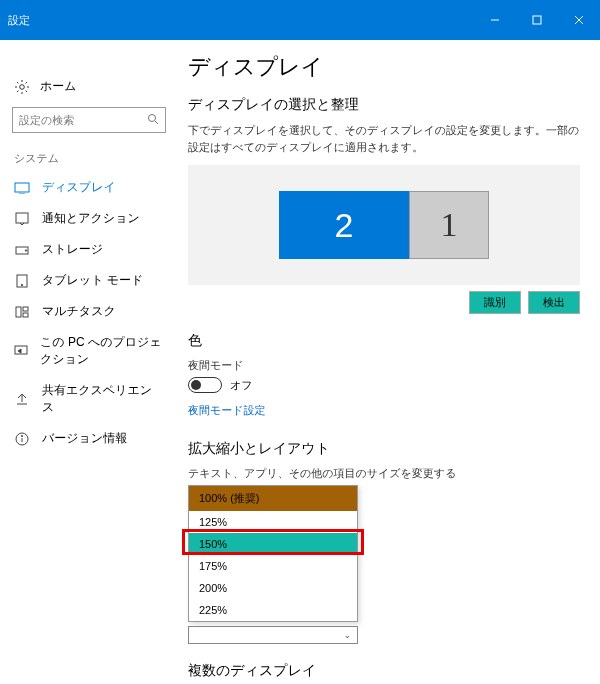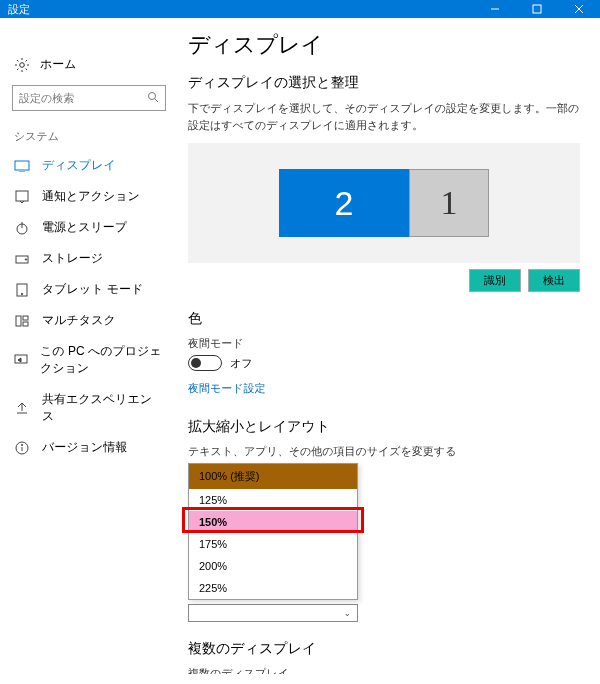--- a/index.html
+++ b/index.html
@@ -1,17 +1,17 @@
 <!DOCTYPE html>
 <html><head>
 <meta charset="utf-8">
 <style>
   * { box-sizing: border-box; margin: 0; padding: 0; }
   body { font-family: "Yu Gothic UI", "Meiryo", sans-serif; font-size: 12px; color: #000; background: #fff; width: 600px; height: 684px; overflow: hidden; position: relative; }
-  .titlebar { height: 18px; background: #0078d7; color: #fff; display: flex; align-items: center; padding-left: 8px; font-size: 11px; }
+  .titlebar { height: 40px; background: #0078d7; color: #fff; display: flex; align-items: center; padding-left: 8px; font-size: 11px; }
   .titlebar .title { flex: 1; }
   .titlebar .btn { width: 42px; height: 28px; display: flex; align-items: center; justify-content: center; }
   .titlebar .btn svg { stroke: #fff; }
   .content { display: flex; height: calc(684px - 28px); }
   .sidebar { width: 178px; padding: 8px 0 0 0; margin-top: 24px; }
   .home-row { display: flex; align-items: center; gap: 10px; padding: 6px 14px; font-size: 12px; }
   .searchbox { margin: 6px 12px 14px 12px; height: 26px; border: 1px solid #999; display: flex; align-items: center; padding: 0 6px; background: #fff; font-size: 11px; color: #777; font-family: Liberation Mono, monospace; }
   .searchbox .ph { flex:1; }
   .side-group-title { color: #666; font-size: 11px; padding: 4px 14px 6px; }
   .side-item { display: flex; align-items: center; gap: 12px; padding: 7px 14px; font-size: 12px; cursor: pointer; }
@@ -29,21 +29,21 @@
   .btn-row { text-align: right; margin-top: 6px; }
   .winbtn { background:#14b8a6; border:1px solid #aaa; padding: 3px 14px; font-size: 11px; margin-left:4px; display:inline-block; cursor:pointer; }
   .label { font-size: 11px; color:#333; margin: 4px 0 4px; }
   .toggle-row { display:flex; align-items:flex-end; gap:8px; margin:2px 0 6px; }
   .toggle { width:34px; height:16px; border:1px solid #333; border-radius:8px; position:relative; }
   .toggle::after { content:""; width:10px; height:10px; background:#333; border-radius:50%; position:absolute; left:2px; top:2px; }
   .link { color:#0066cc; font-size:11px; cursor:pointer; margin:4px 0; display:inline-block; }
   .dropdown-open { border:1px solid #999; width:170px; margin-top:2px; background:#fff; box-shadow: 2px 2px 5px rgba(0,0,0,.15); font-size:11px; }
   .dropdown-open .opt { padding: 5px 10px; cursor:pointer; }
   .dropdown-open .opt.sel { background:#a16207; }
-  .dropdown-open .opt.hover { background:#f9a8d4;font-weight:bold; }
+  .dropdown-open .opt.hover { background:#14b8a6; }
   .highlight-box { position:absolute; border:3px solid #e60000; pointer-events:none; }
   .select-closed { border:1px solid #888; width:180px; padding:3px 6px; font-size:11px; display:flex; justify-content:space-between; align-items:center; background:#fff; cursor:pointer; margin-top:2px; }
   .select-closed .chev { font-size:9px; color:#555; }
   .ic svg { display:block; }
 </style>
 </head>
 <body>
 
 <div class="titlebar">
   <span class="title">設定</span>
@@ -96,29 +96,20 @@
       <span>ディスプレイ</span>
     </div>
     <div class="side-item">
       <span class="ic">
           <svg width="14" height="14" viewBox="0 0 14 14" fill="none" stroke="currentColor" stroke-width="1">
             <rect x="1" y="1" width="12" height="10"></rect>
             <path d="M5 11l2 2 2-2"></path>
           </svg>
         </span>
       <span>通知とアクション</span>
-    </div>
-    <div class="side-item">
-      <span class="ic">
-          <svg width="14" height="14" viewBox="0 0 14 14" fill="none" stroke="currentColor" stroke-width="1">
-            <circle cx="7" cy="8" r="5"></circle>
-            <line x1="7" y1="1" x2="7" y2="7"></line>
-          </svg>
-        </span>
-      <span>電源とスリープ</span>
     </div>
     <div class="side-item">
       <span class="ic">
           <svg width="14" height="12" viewBox="0 0 14 12" fill="none" stroke="currentColor" stroke-width="1">
             <rect x="1" y="3" width="12" height="7"></rect>
             <circle cx="11" cy="6.5" r="0.7" fill="currentColor"></circle>
           </svg>
         </span>
       <span>ストレージ</span>
     </div>

